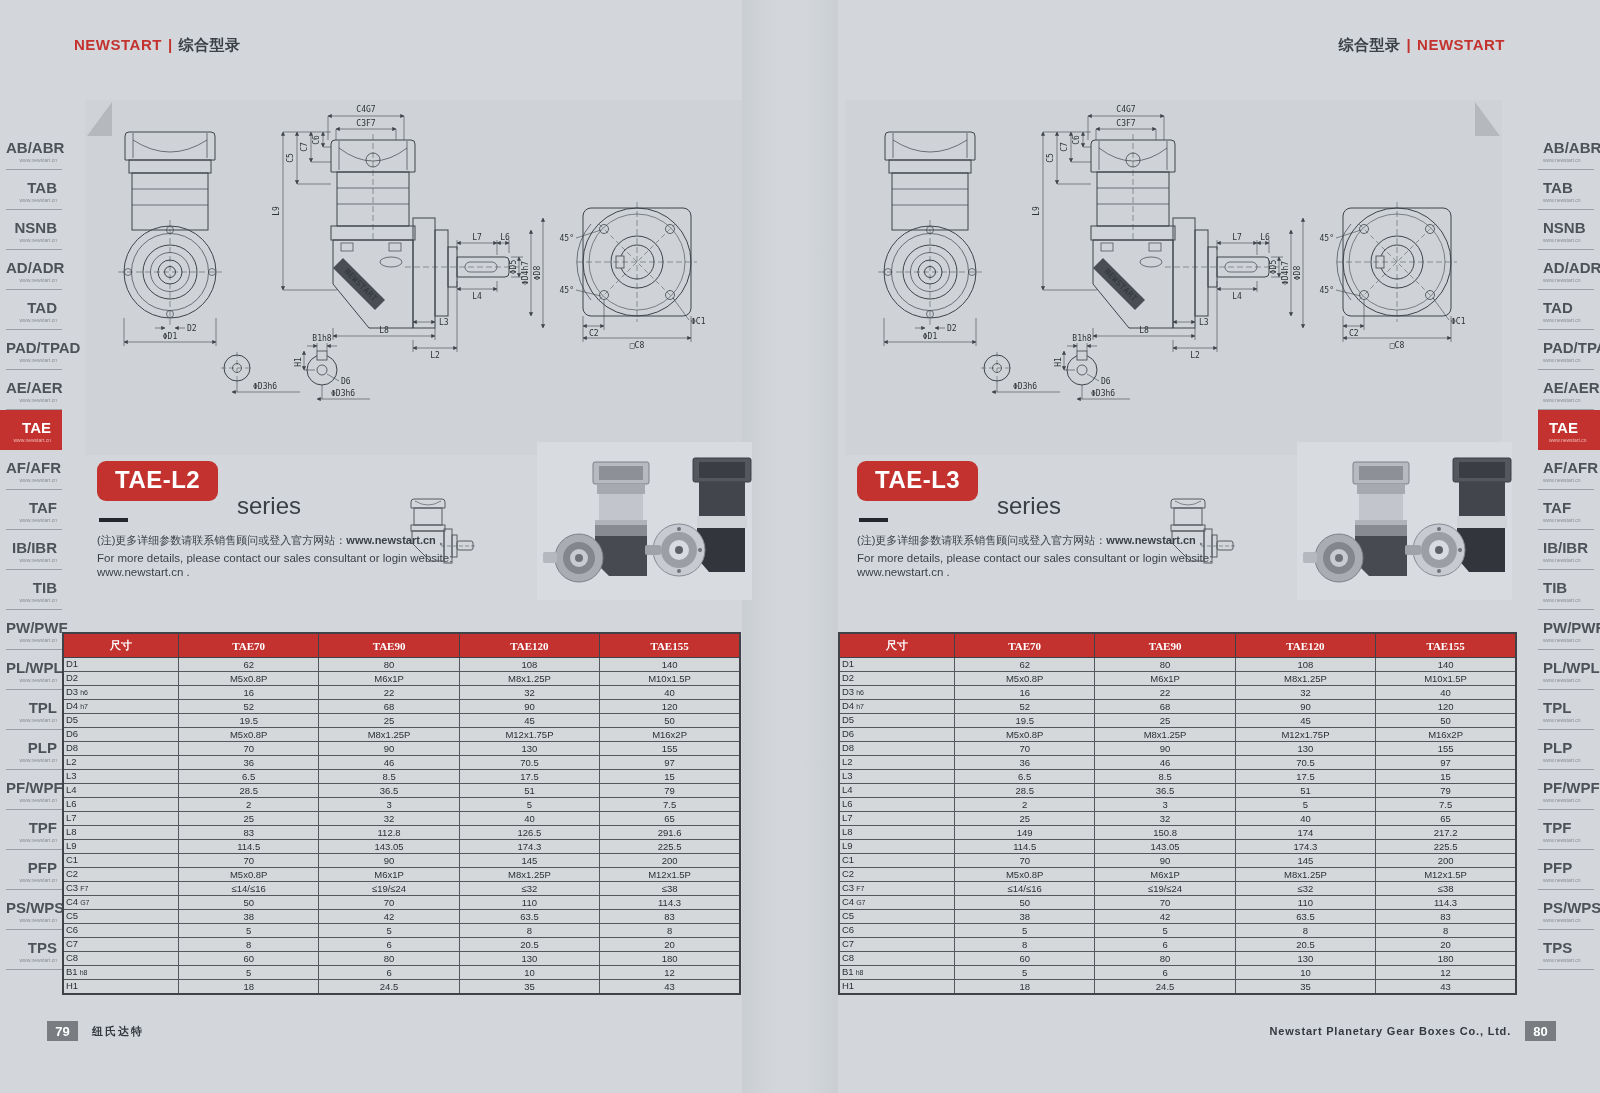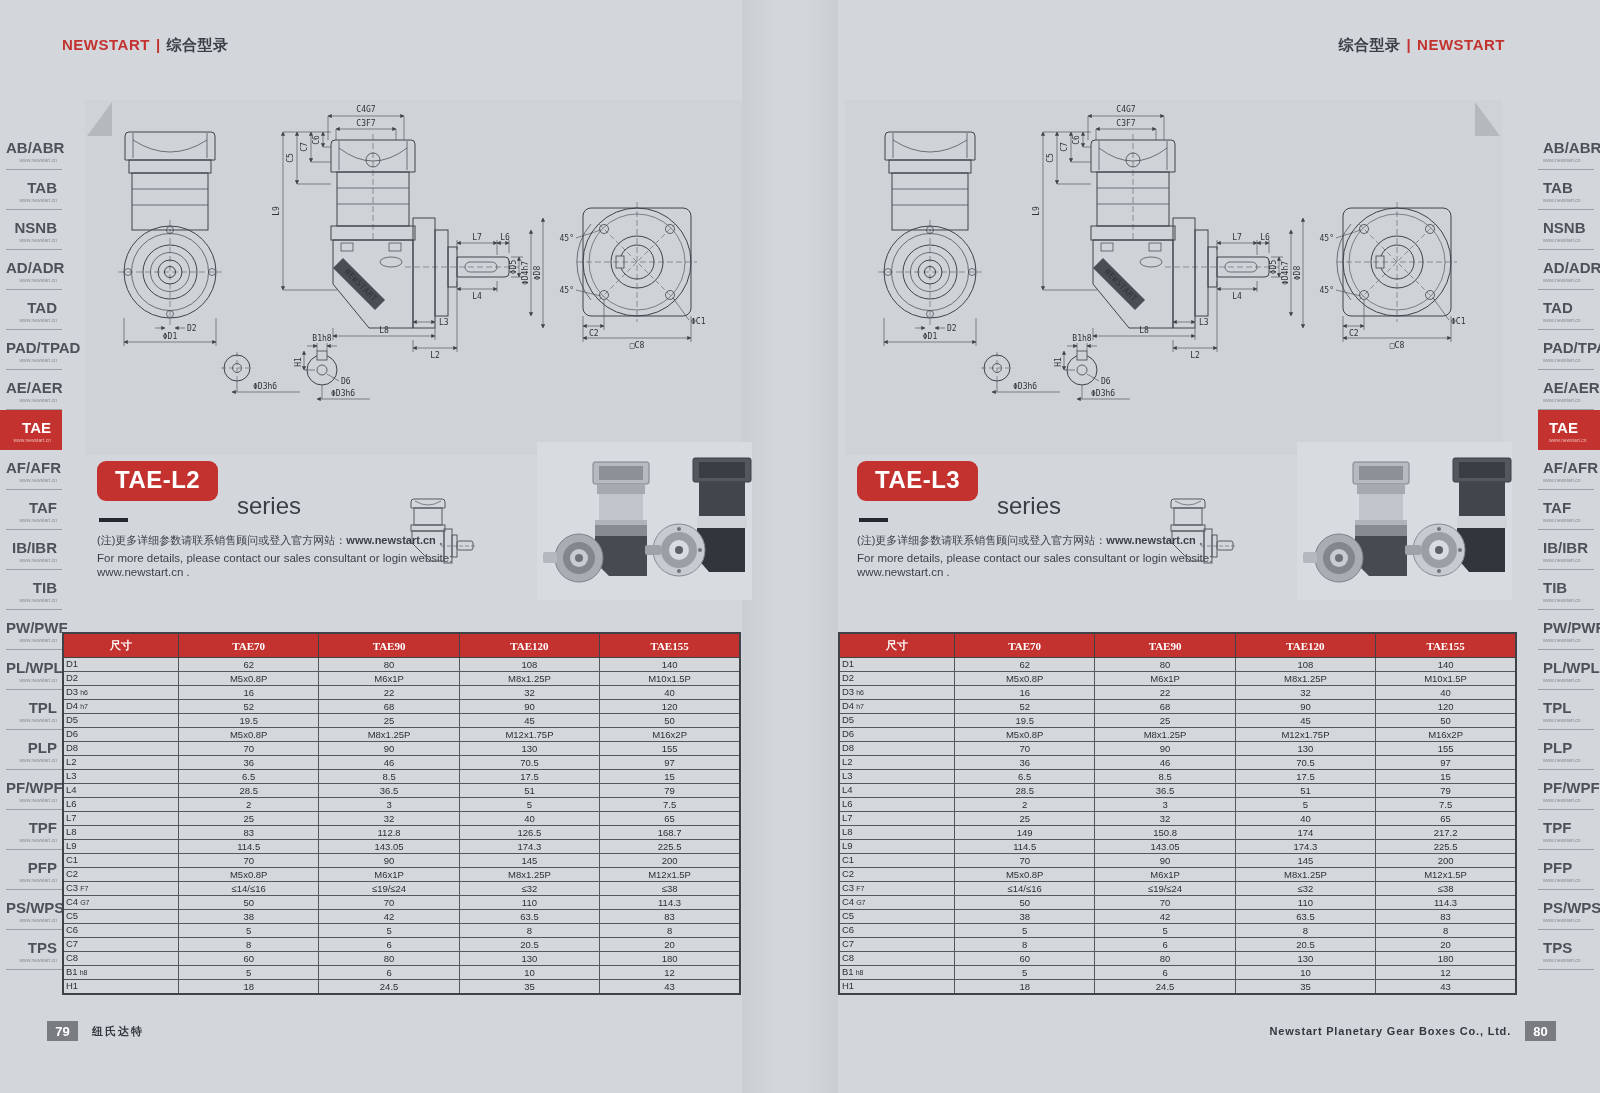--- a/index.html
+++ b/index.html
@@ -2,21 +2,21 @@
 <html><head>
 <meta charset="utf-8">
 <style>
   html,body { margin:0; padding:0; }
   .canvas { position:relative; width:1600px; height:1093px; background:#d3d7db;
             font-family:"Liberation Sans", sans-serif; overflow:hidden; }
   .gutter { position:absolute; left:742px; top:0; width:96px; height:1093px;
             background:linear-gradient(90deg, rgba(60,70,80,0.06), rgba(60,70,80,0) 35%, rgba(60,70,80,0) 65%, rgba(60,70,80,0.06)); }
 
   
-  .hdr { position:absolute; top:36px; font-size:15px; font-weight:bold; color:#3a3f46; letter-spacing:.5px; }
+  .hdr { position:absolute; top:36px; font-size:15px; font-weight:bold; color:#3a3f46; letter-spacing:.5px;margin-left:12px; }
   .hdr-left { left:62px; } .hdr-right { right:95px; }
   .hdr .brand { color:#c3322e; }
   .hdr .sep { color:#c3322e; padding:0 6px; }
 
   
   .sidebar { position:absolute; top:130px; width:62px; }
   .sb-left { left:0; } .sb-right { left:1538px; }
   .sb-item { position:relative; height:40px; box-sizing:border-box; padding-top:9px; cursor:pointer; }
   .sb-left .sb-item { text-align:right; padding-right:5px; margin-left:6px; border-bottom:1px solid #9aa0a6; }
   .sb-right .sb-item { text-align:left; padding-left:5px; margin-right:6px; border-bottom:1px solid #9aa0a6; }
@@ -589,21 +589,21 @@
             <td>25</td>
             <td>32</td>
             <td>40</td>
             <td>65</td>
           </tr>
             <tr>
             <td class="lbl"><span>L8</span><span class="sfx"></span></td>
             <td>83</td>
             <td>112.8</td>
             <td>126.5</td>
-            <td>168.7</td>
+            <td>291.6</td>
           </tr>
             <tr>
             <td class="lbl"><span>L9</span><span class="sfx"></span></td>
             <td>114.5</td>
             <td>143.05</td>
             <td>174.3</td>
             <td>225.5</td>
           </tr>
             <tr>
             <td class="lbl"><span>C1</span><span class="sfx"></span></td>

